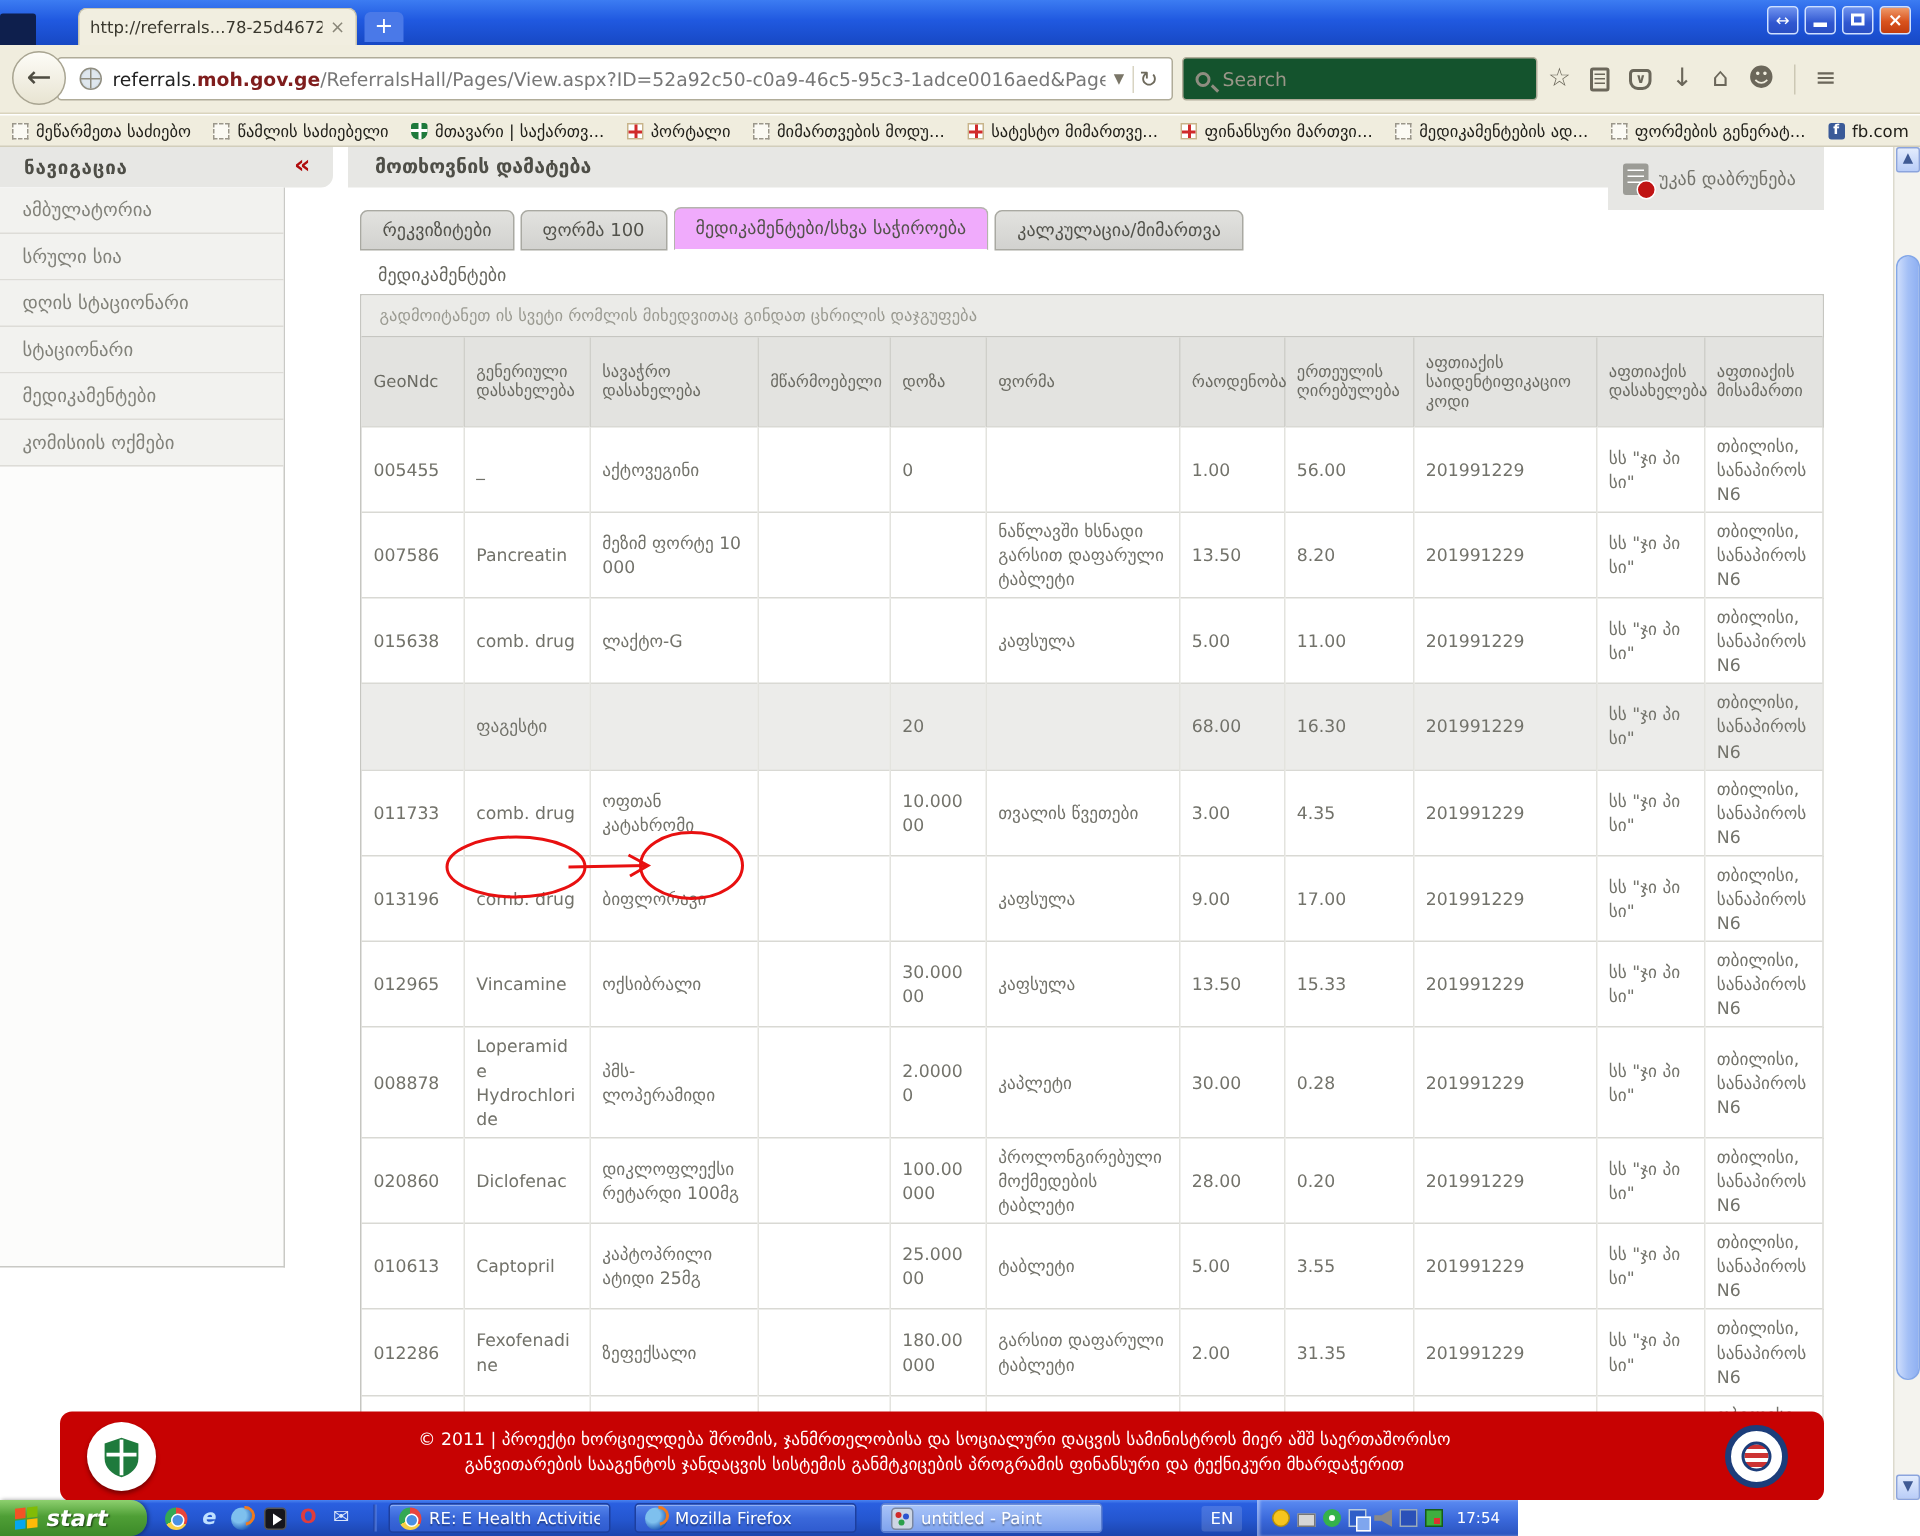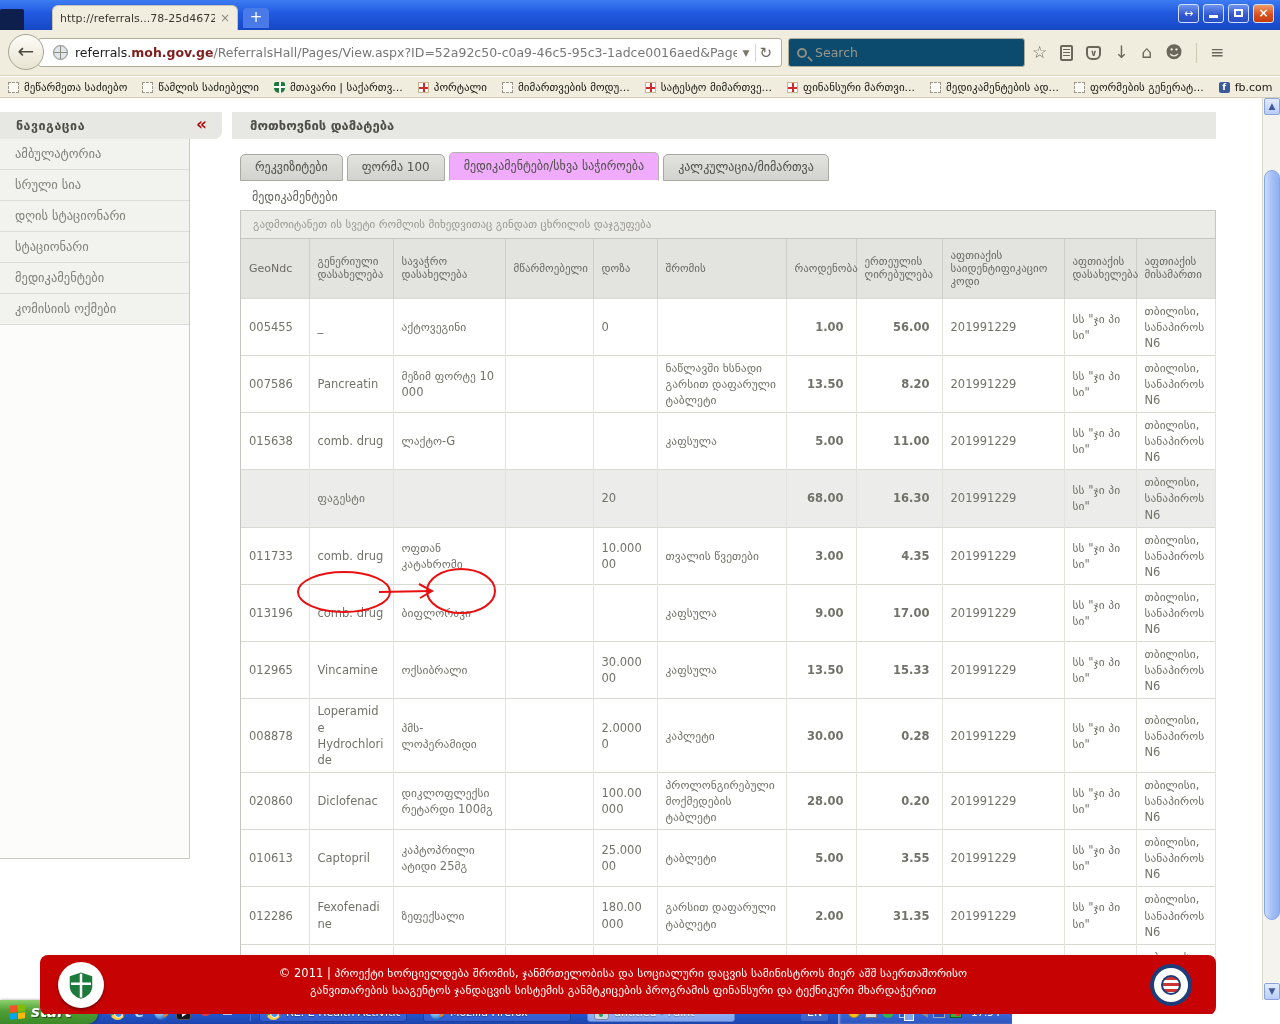--- a/index.html
+++ b/index.html
@@ -36,21 +36,21 @@
       linear-gradient(#0000, #0000) ,
       radial-gradient(circle at 50% 50%, #dfe7ee 55%, #b9c6d2 100%);
     position:relative; }
   .globe::before { content:""; position:absolute; left:0; right:0; top:6px; height:1px; background:#8f8d80; }
   .globe::after { content:""; position:absolute; left:6px; top:0; bottom:0; width:1px; background:#8f8d80; }
   .url-text { flex:1; font-size:12.5px; color:#777; white-space:nowrap; overflow:hidden; }
   .url-text .host { color:#222; }
   .url-text .host b { color:#7f1d1d; }
   .url-dd { color:#7a7668; font-size:9px; padding:0 6px; }
   .url-reload { color:#6e6a5c; font-size:15px; padding:0 3px; border-left:1px solid #d8d4c2; }
-  .searchbar { position:absolute; left:788px; top:8px; width:237px; height:29px; background:#0c4a6e;
+  .searchbar { position:absolute; left:788px; top:8px; width:237px; height:29px; background:#14532d;
     border:1px solid #b0ac99; border-radius:3px; display:flex; align-items:center; padding:0 8px; }
   .magnifier { width:10px; height:10px; border:2px solid #8f8d80; border-radius:50%; position:relative; margin-right:8px; flex:0 0 auto;}
   .magnifier::after { content:""; position:absolute; left:8px; top:8px; width:6px; height:2px; background:#8f8d80; transform:rotate(45deg); }
   .search-ph { font-size:12.5px; color:#9a9688; }
   .nav-icons { position:absolute; left:1032px; top:8px; height:29px; display:flex; align-items:center; gap:13px; }
   .nav-ic { color:#6b675a; font-size:17px; line-height:1; }
   .clip-ic { width:13px; height:16px; border:2px solid #6b675a; border-radius:2px; position:relative; }
   .clip-ic::after { content:""; position:absolute; left:1px; top:2px; width:7px; height:1.5px; background:#6b675a;
      box-shadow:0 3px 0 #6b675a, 0 6px 0 #6b675a; }
   .pocket-ic { width:15px; height:14px; border:2px solid #6b675a; border-radius:3px 3px 6px 6px; color:#6b675a;
@@ -66,21 +66,21 @@
   .ic-shield { background:#1e7a3c; border-radius:2px 2px 5px 5px; position:relative; }
   .ic-shield::after { content:""; position:absolute; left:4.5px; top:0; bottom:0; width:2px; background:#fff; }
   .ic-shield::before { content:""; position:absolute; top:4.5px; left:0; right:0; height:2px; background:#fff; }
   .ic-flag { background:#fff; border:1px solid #c8b48a; position:relative; }
   .ic-flag::after { content:""; position:absolute; left:4px; top:0; bottom:0; width:2px; background:#d02b2b; }
   .ic-flag::before { content:""; position:absolute; top:4px; left:0; right:0; height:2px; background:#d02b2b; }
   .ic-facebook { background:#3a5a98; color:#fff; font-size:9px; font-weight:bold; text-align:center; line-height:11px; border-radius:2px; }
   .ic-facebook::after { content:"f"; }
 
   
-  .viewport { position:absolute; left:0; top:112px; width:1262px; height:902px; background:#fff; overflow:hidden; }
+  .viewport { position:absolute; left:0; top:98px; width:1262px; height:902px; background:#fff; overflow:hidden; }
 
   
   .side-band { position:absolute; left:0; top:0; width:222px; height:27px; background:#e7e7e4; border-radius:0 0 8px 0; }
   .side-title { position:absolute; left:16px; top:6px; font-size:12.5px; font-weight:bold; color:#4e4e47; letter-spacing:.5px; }
   .collapse-btn { position:absolute; left:196px; top:2px; font-size:17px; font-weight:bold; color:#b00d0d; }
   .sidebar { position:absolute; left:0; top:27px; width:190px; height:720px; background:#fcfcfb; border-right:1px solid #c9c9c5; border-bottom:1px solid #c9c9c5; }
   .side-item { height:31px; line-height:30px; background:#f2f2ef; border-bottom:1px solid #dddcd7; color:#82827a;
     font-size:12.5px; padding-left:15px; }
 
   
@@ -109,21 +109,21 @@
      line-height:27px; padding-left:12px; }
   table.grid { border-collapse:collapse; table-layout:fixed; width:974px; }
   table.grid col.c0{width:68px} table.grid col.c1{width:84px} table.grid col.c2{width:112px}
   table.grid col.c3{width:88px} table.grid col.c4{width:64px} table.grid col.c5{width:129px}
   table.grid col.c6{width:70px} table.grid col.c7{width:86px} table.grid col.c8{width:122px}
   table.grid col.c9{width:72px} table.grid col.c10{width:79px}
   table.grid th { height:59px; background:#e3e3e0; border-right:1px solid #cfcfca; font-weight:normal;
      font-size:11px; color:#6b6b63; text-align:left; padding:4px 8px; vertical-align:middle; }
   table.grid td { height:56px; border-top:1px solid #d9d9d4; border-right:1px solid #e3e3de;
      font-size:11.5px; color:#72726a; padding:4px 8px; vertical-align:middle; line-height:1.4; word-wrap:break-word; }
-  table.grid td.num { text-align:right; padding-right:12px;font-weight:bold; }
+  table.grid td.num { padding-right:12px; }
   table.grid tr.hl td { background:#ececea; }
 
   
   .annot { position:absolute; left:295px; top:455px; pointer-events:none; }
 
   
   .footer { position:absolute; left:40px; top:843px; width:1176px; height:60px; background:#c70202; border-radius:8px;
      color:#fff; z-index:5; }
   .footer-text { position:absolute; left:120px; right:130px; top:10px; text-align:center; font-size:11.5px; line-height:17px; }
   .moh-logo { position:absolute; left:18px; top:7px; width:46px; height:46px; background:#fff; border-radius:50%;
@@ -308,20 +308,24 @@
         <div class="side-item">
           <span>მედიკამენტები</span>
         </div>
         <div class="side-item">
           <span>კომისიის ოქმები</span>
         </div>
       </div>
 
     <div class="content-band"></div>
     <div class="page-title">მოთხოვნის დამატება</div>
+    <div class="back-block">
+      <span class="doc-ic"></span>
+      <span class="back-label">უკან დაბრუნება</span>
+    </div>
 
     <div class="tabs">
 
     <div class="tab">
           <span>რეკვიზიტები</span>
         </div>
         <div class="tab">
           <span>ფორმა 100</span>
         </div>
         <div class="tab active">
@@ -350,21 +354,21 @@
             <col class="c9">
             <col class="c10">
         </colgroup>
         <thead>
           <tr>
               <th><span>GeoNdc</span></th>
               <th><span>გენერიული დასახელება</span></th>
               <th><span>სავაჭრო დასახელება</span></th>
               <th><span>მწარმოებელი</span></th>
               <th><span>დოზა</span></th>
-              <th><span>შრომის</span></th>
+              <th><span>ფორმა</span></th>
               <th><span>რაოდენობა</span></th>
               <th><span>ერთეულის ღირებულება</span></th>
               <th><span>აფთიაქის საიდენტიფიკაციო კოდი</span></th>
               <th><span>აფთიაქის დასახელება</span></th>
               <th><span>აფთიაქის მისამართი</span></th>
             </tr>
         </thead>
         <tbody>
             <tr>
     <td>005455</td>

